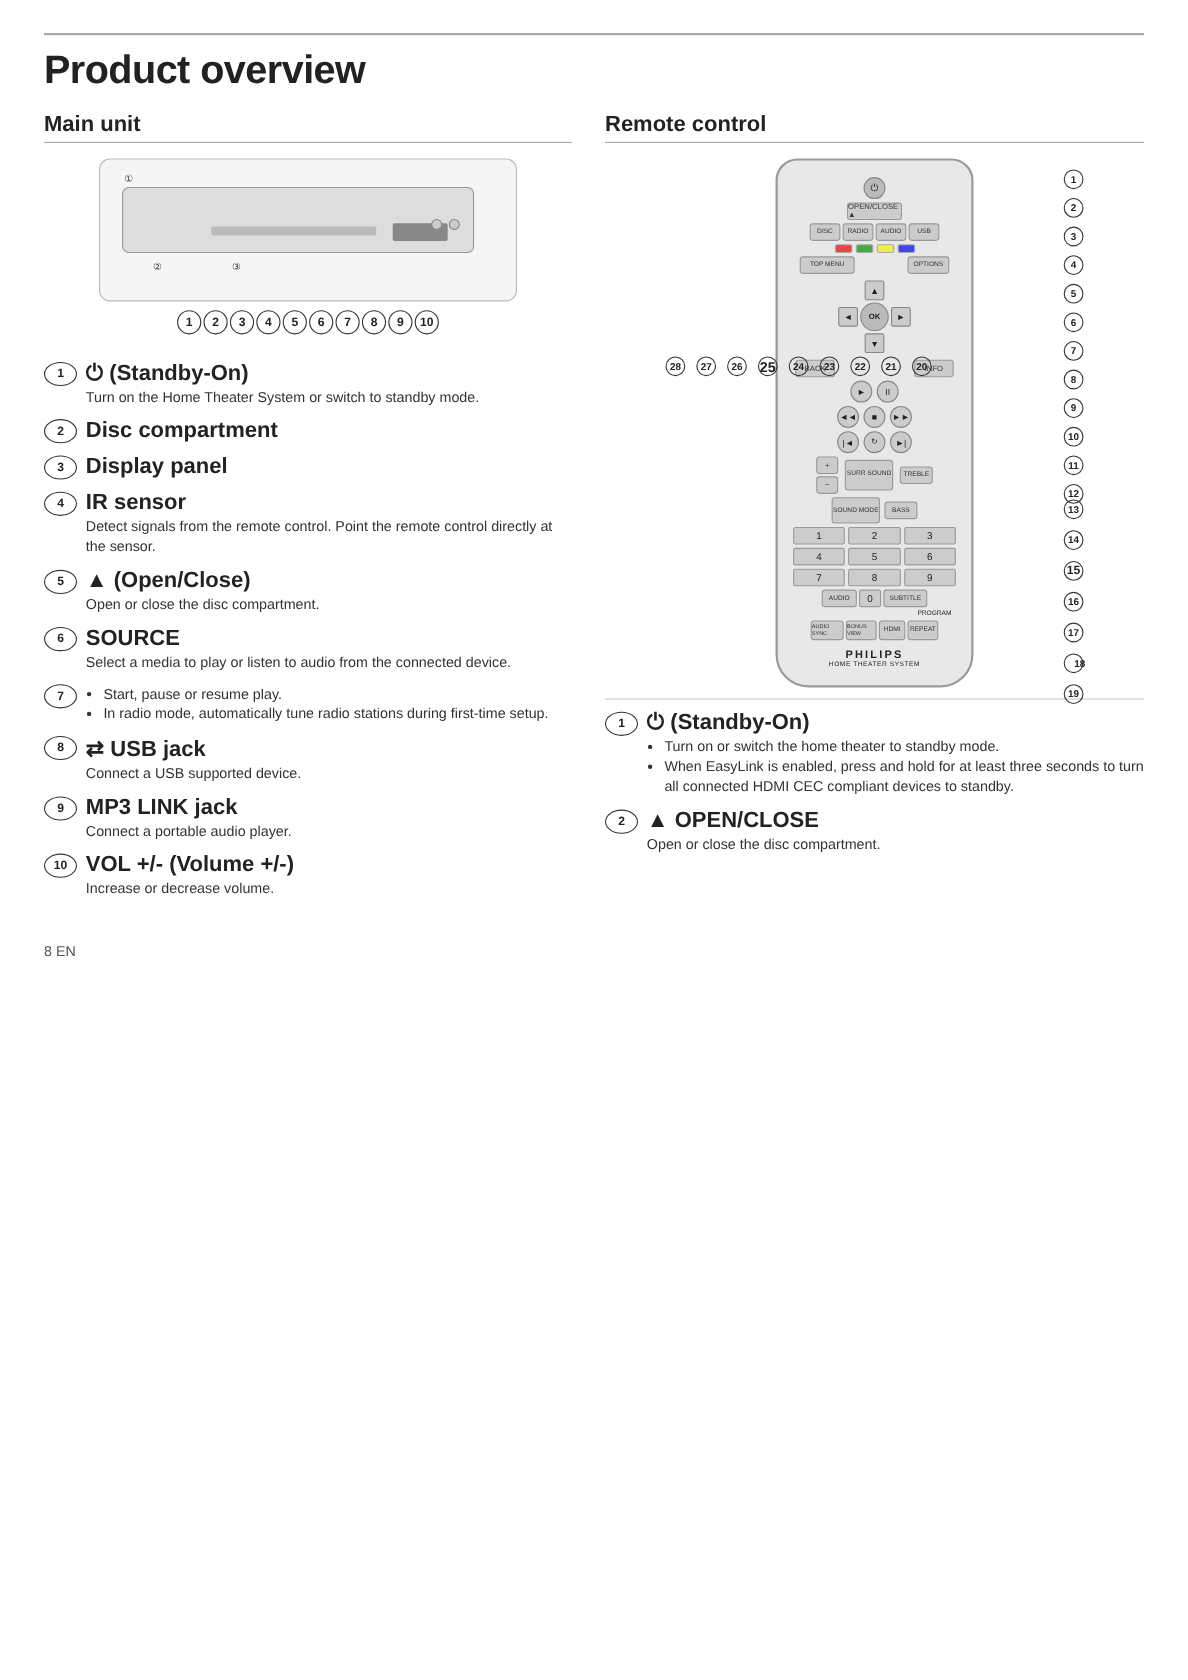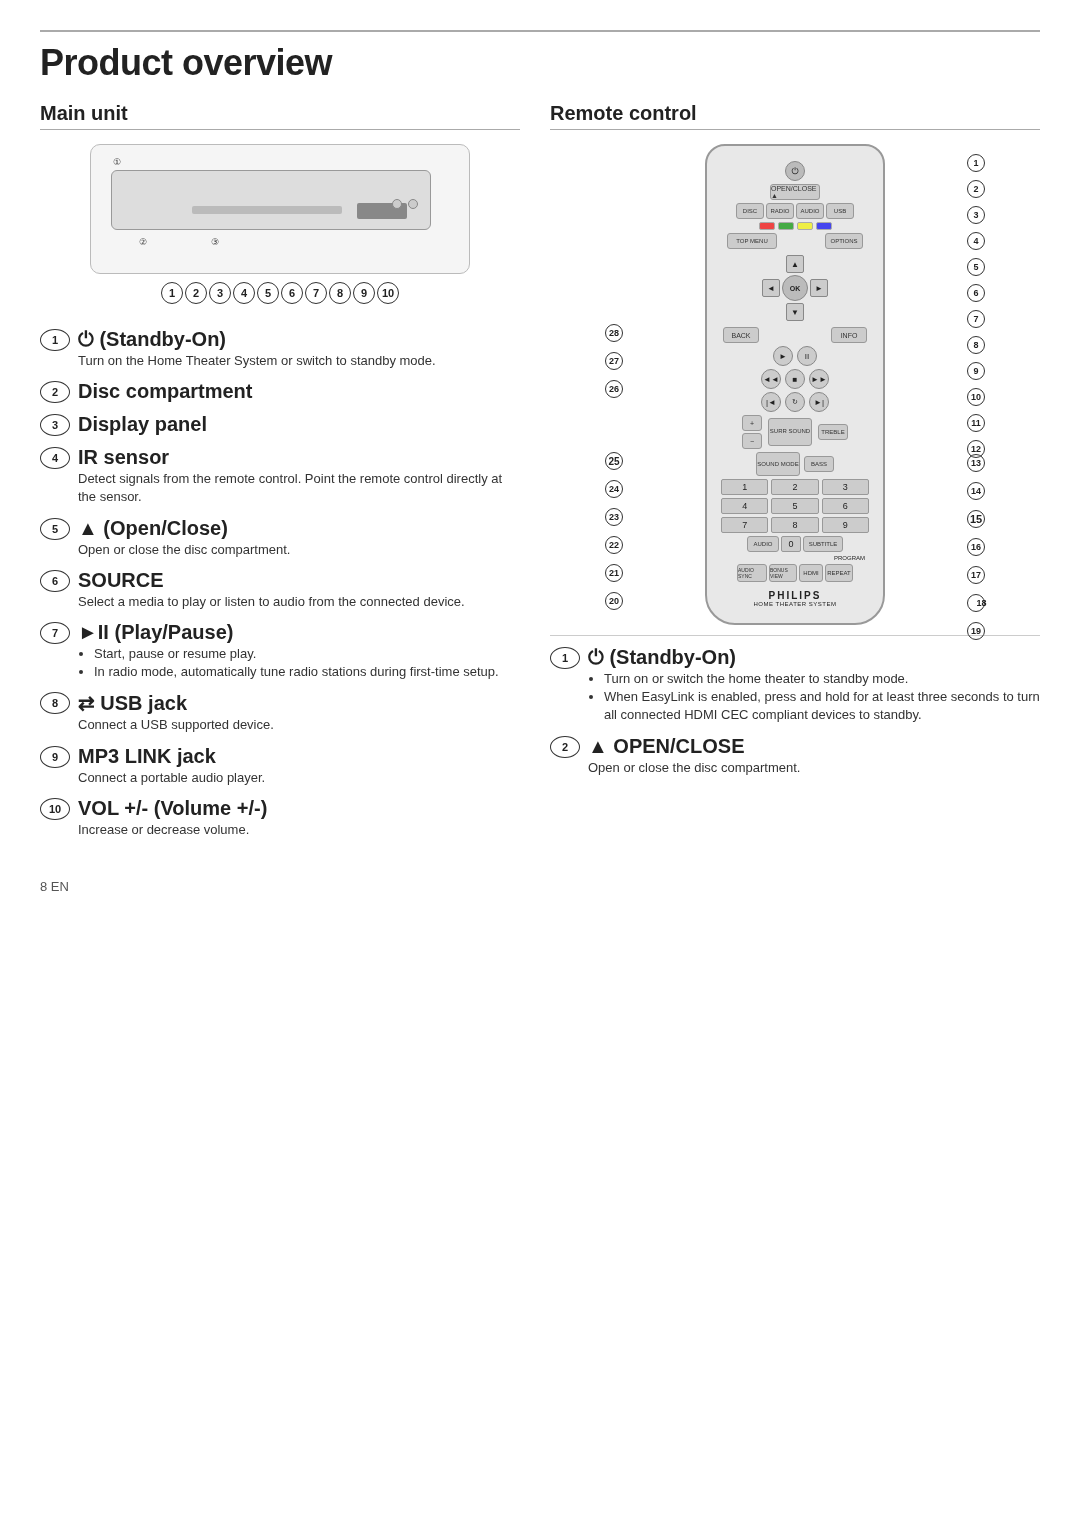--- a/index.html
+++ b/index.html
@@ -370,21 +370,20 @@
           <div class="item-num">6</div>
           <div class="item-content">
             <div class="item-label">SOURCE</div>
             <div class="item-desc">Select a media to play or listen to audio from the connected device.</div>
           </div>
         </div>
 
         <div class="item">
           <div class="item-num">7</div>
           <div class="item-content">
-            <div class="item-label">►II (Play/Pause)</div>
             <div class="item-desc">
               <ul>
                 <li>Start, pause or resume play.</li>
                 <li>In radio mode, automatically tune radio stations during first-time setup.</li>
               </ul>
             </div>
           </div>
         </div>
 
         <div class="item">
@@ -530,25 +529,25 @@
           <div class="num-circle" style="width:18px;height:18px;font-size:9px;">5</div>
           <div class="num-circle" style="width:18px;height:18px;font-size:9px;">6</div>
           <div class="num-circle" style="width:18px;height:18px;font-size:9px;">7</div>
           <div class="num-circle" style="width:18px;height:18px;font-size:9px;">8</div>
           <div class="num-circle" style="width:18px;height:18px;font-size:9px;">9</div>
           <div class="num-circle" style="width:18px;height:18px;font-size:9px;">10</div>
           <div class="num-circle" style="width:18px;height:18px;font-size:9px;">11</div>
           <div class="num-circle" style="width:18px;height:18px;font-size:9px;">12</div>
         </div>
 
-        <div style="position:absolute; left:-30px; top:180px; display:flex; flex-direction:column; gap:10px;">
+        <div style="position:absolute; left:-30px; top:180px; display:flex; flex-direction:row; gap:10px;">
           <div class="num-circle" style="width:18px;height:18px;font-size:9px;">28</div>
           <div class="num-circle" style="width:18px;height:18px;font-size:9px;">27</div>
           <div class="num-circle" style="width:18px;height:18px;font-size:9px;">26</div>
-          <div class="num-circle" style="width:18px;height:18px;font-size:10px;margin-top:44px;">25</div>
+          <div class="num-circle" style="width:18px;height:18px;font-size:13px;">25</div>
           <div class="num-circle" style="width:18px;height:18px;font-size:9px;">24</div>
           <div class="num-circle" style="width:18px;height:18px;font-size:9px;">23</div>
           <div class="num-circle" style="width:18px;height:18px;font-size:9px;">22</div>
           <div class="num-circle" style="width:18px;height:18px;font-size:9px;">21</div>
           <div class="num-circle" style="width:18px;height:18px;font-size:9px;">20</div>
         </div>
 
         <div style="position:absolute; right:-30px; top:310px; display:flex; flex-direction:column; gap:10px;">
           <div class="num-circle" style="width:18px;height:18px;font-size:9px;">13</div>
           <div class="num-circle" style="width:18px;height:18px;font-size:9px;">14</div>

